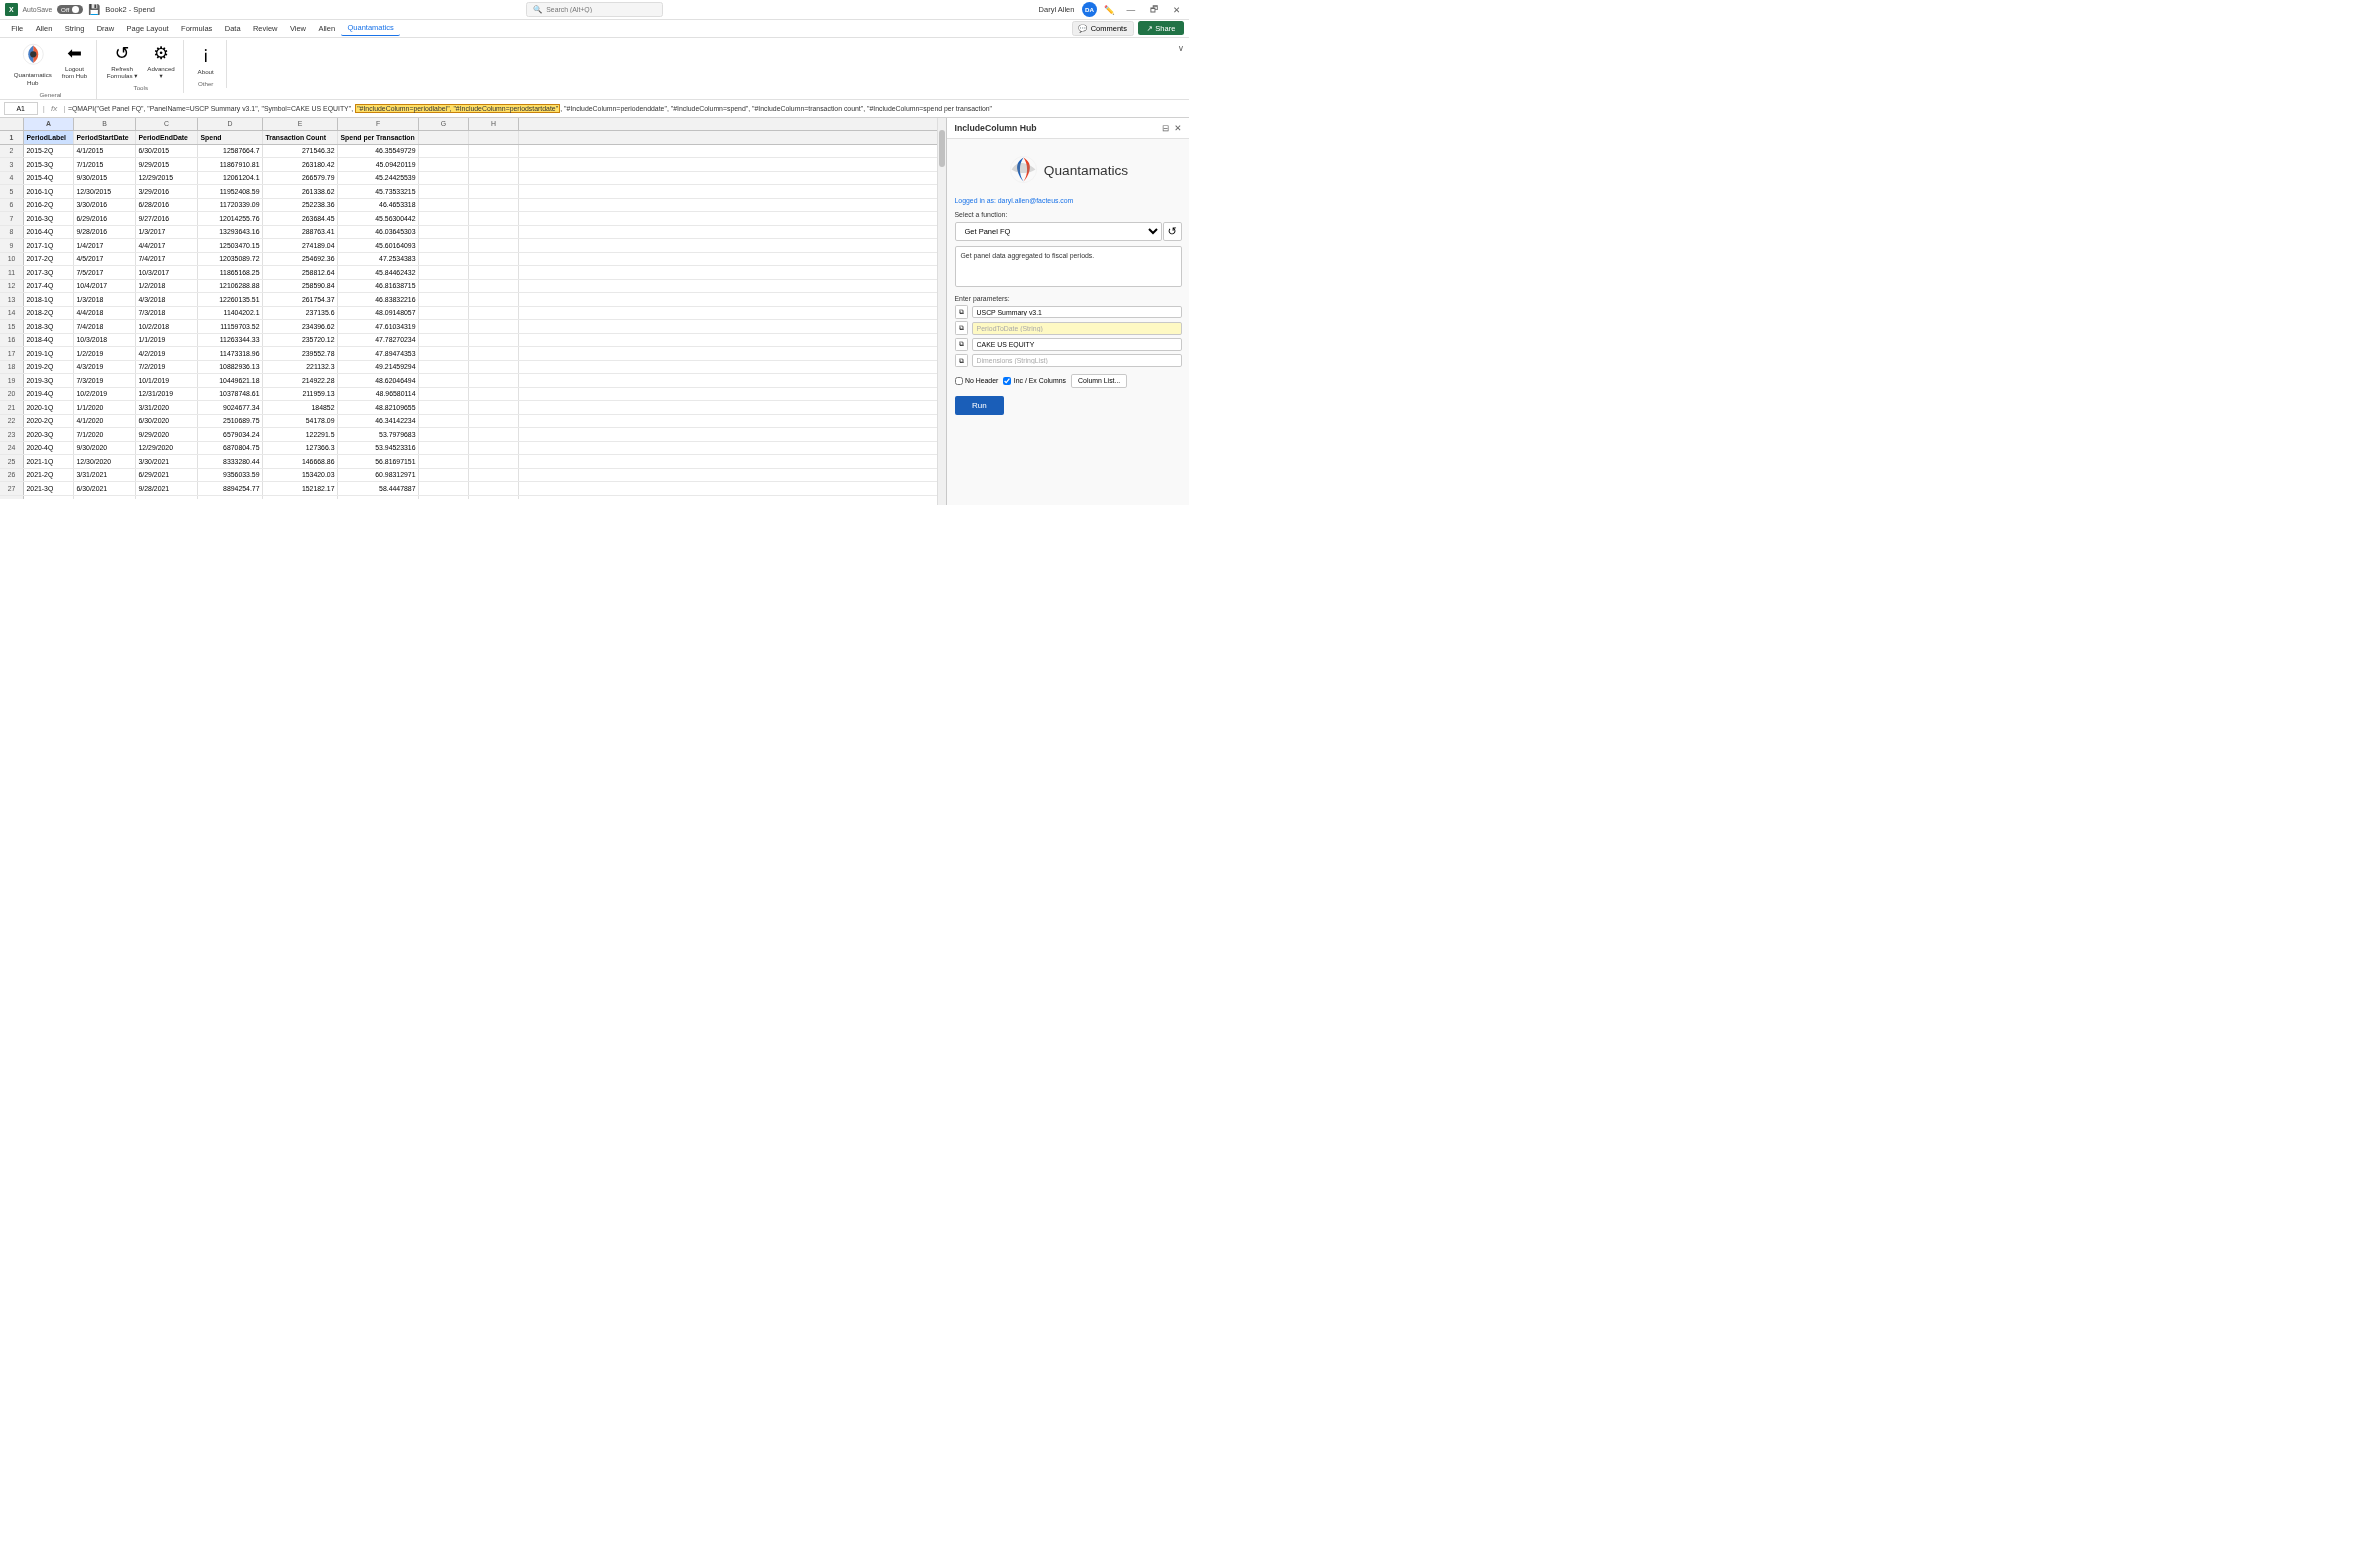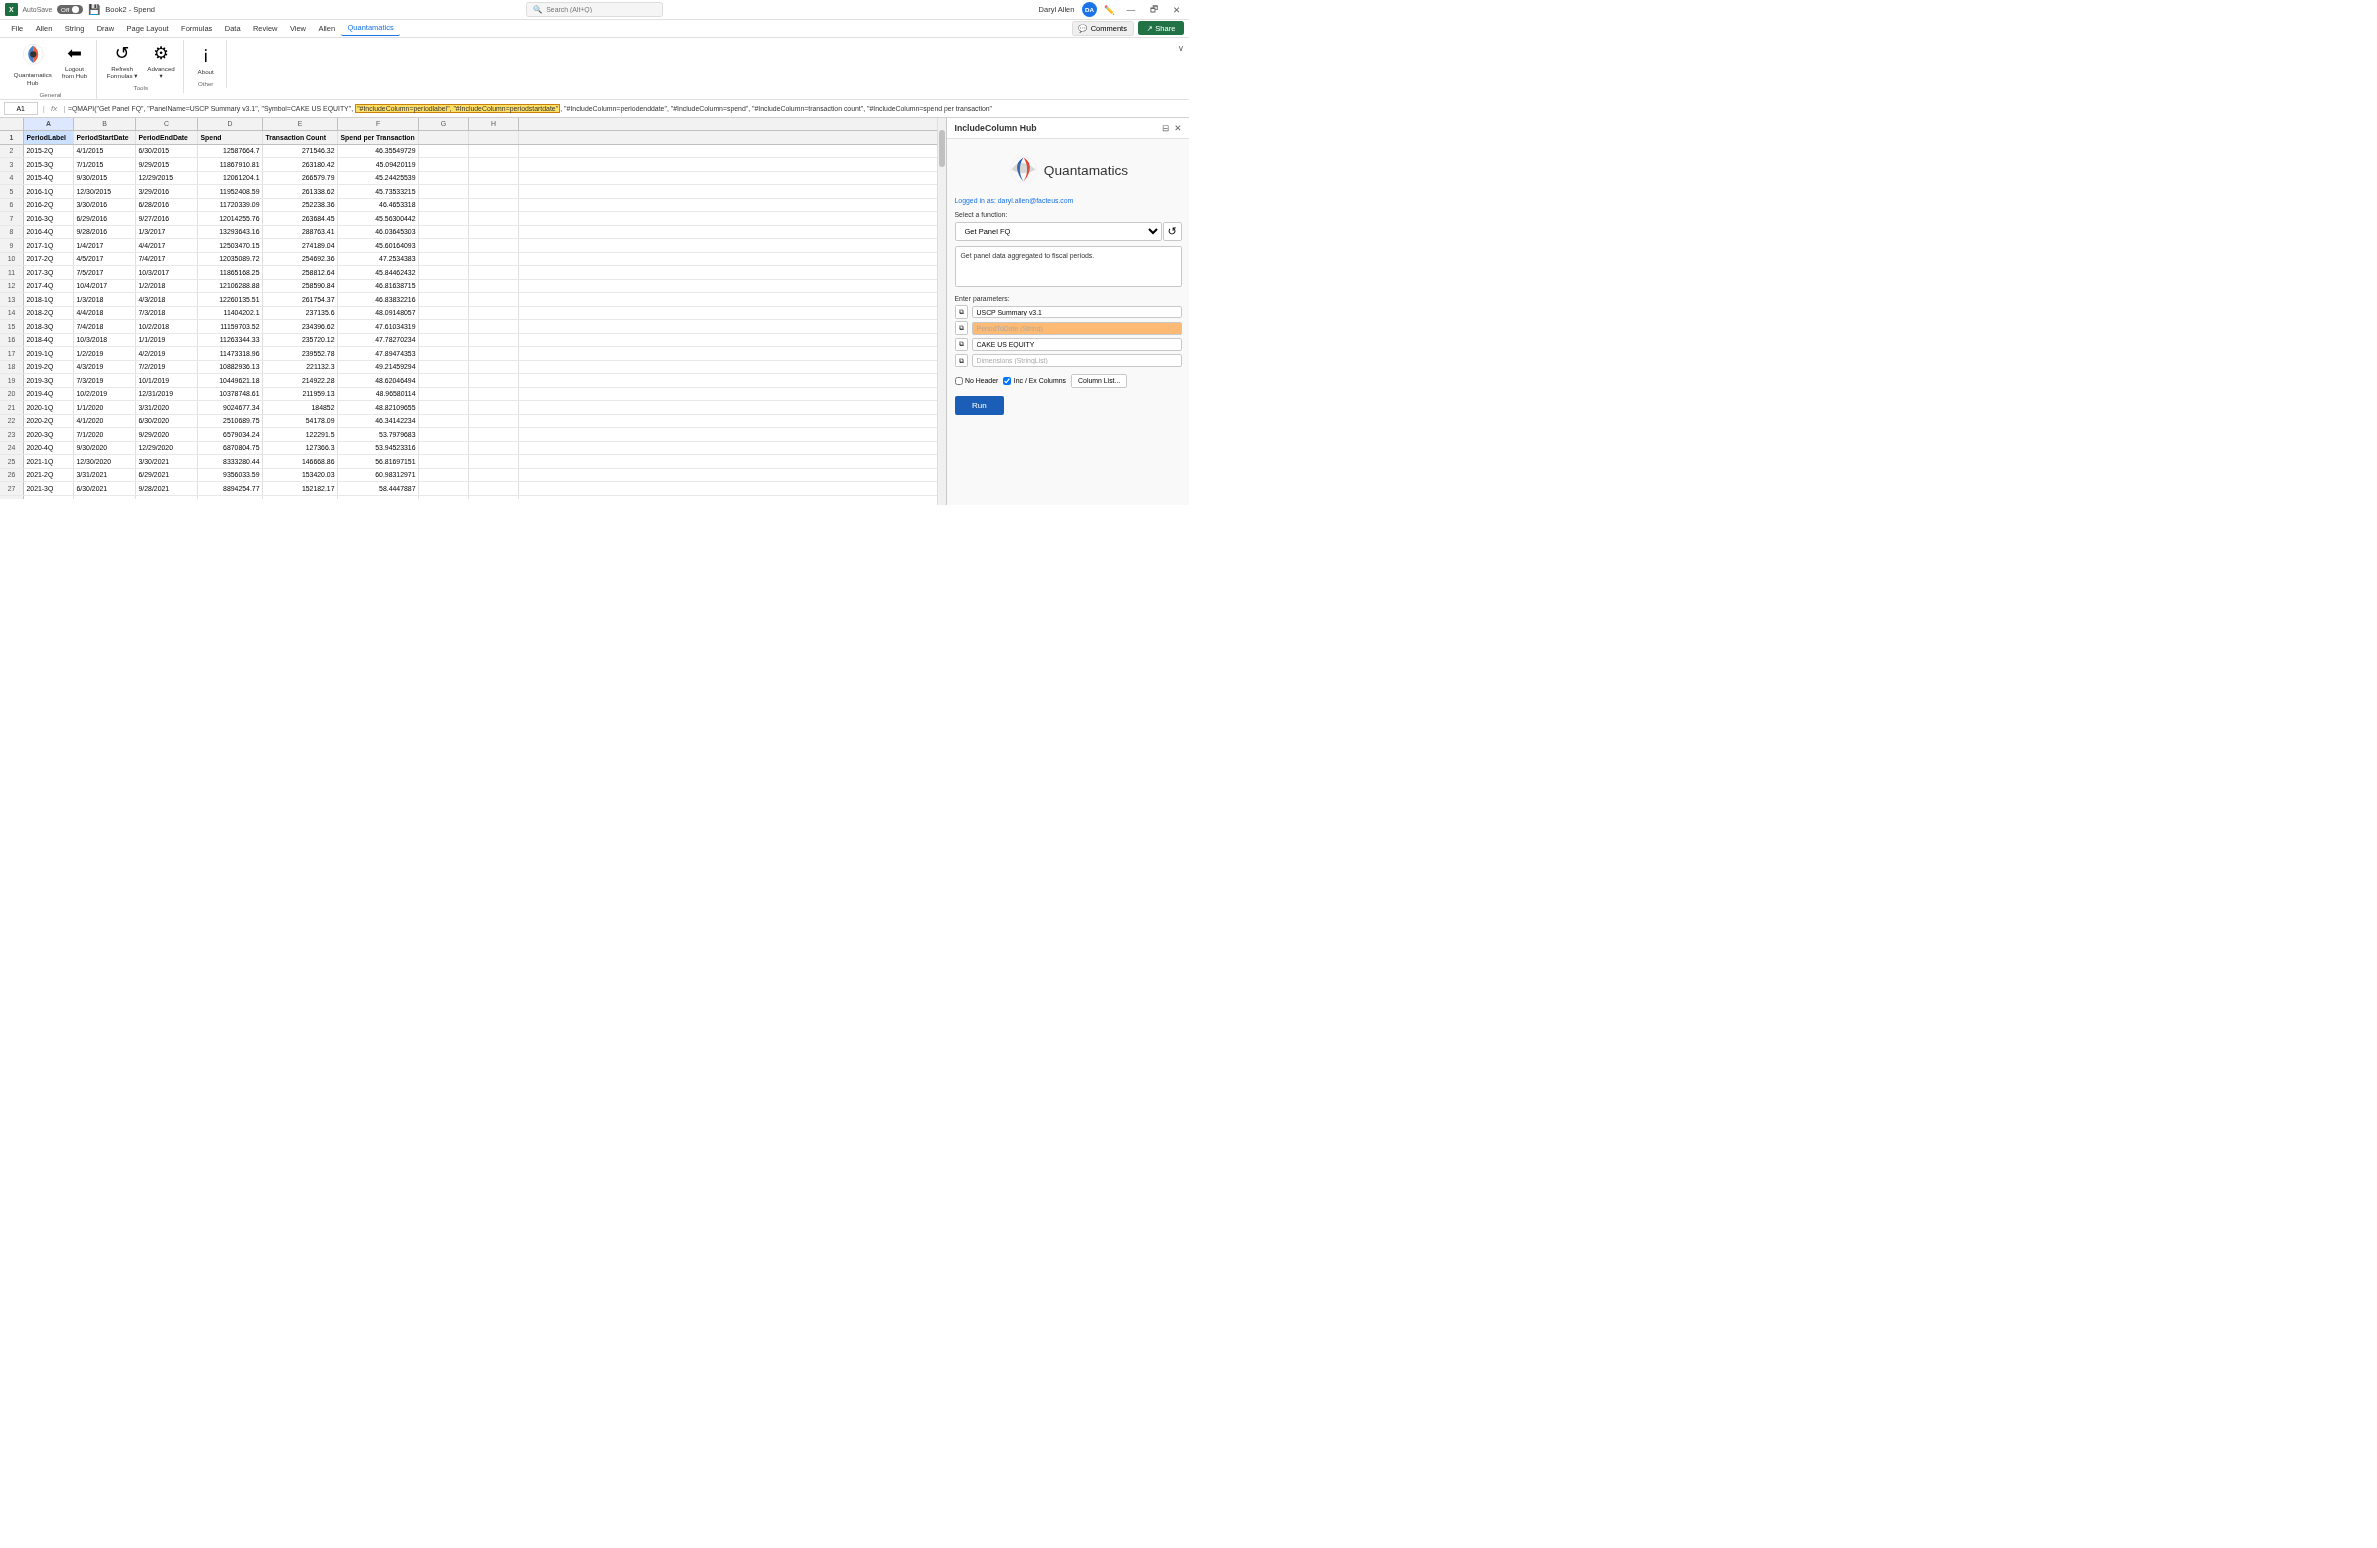--- a/index.html
+++ b/index.html
@@ -570,21 +570,21 @@
 
       <div style="font-size:6.9px; color:#333; margin-bottom:3.7px; font-weight:500;">Enter parameters:</div>
 
       
       <div class="param-row" style="display:flex; align-items:center; gap:3.7px; margin-bottom:2.5px;">
         <div class="param-icon" style="width:13.7px; height:13.7px; border:0.6px solid #c8c8c8; display:flex; align-items:center; justify-content:center; font-size:6.9px; cursor:pointer; background:#fff; border-radius:1.2px; flex-shrink:0;">⧉</div>
         <input class="param-input" value="USCP Summary v3.1" style="flex: 1 1 0%; padding: 1.9px 3.7px; border: 0.6px solid rgb(200, 200, 200); border-radius: 1.9px; font-size: 6.9px; background: rgb(255, 255, 255);">
       </div>
       <div class="param-row" style="display:flex; align-items:center; gap:3.7px; margin-bottom:2.5px;">
         <div class="param-icon" style="width:13.7px; height:13.7px; border:0.6px solid #c8c8c8; display:flex; align-items:center; justify-content:center; font-size:6.9px; cursor:pointer; background:#fff; border-radius:1.2px; flex-shrink:0;">⧉</div>
-        <input class="param-input" placeholder="PeriodToDate (String)" style="flex: 1 1 0%; padding: 1.9px 3.7px; border: 0.6px solid rgb(200, 200, 200); border-radius: 1.9px; font-size: 6.9px; background: #fdba74;">
+        <input class="param-input" placeholder="PeriodToDate (String)" style="flex: 1 1 0%; padding: 1.9px 3.7px; border: 0.6px solid rgb(200, 200, 200); border-radius: 1.9px; font-size: 6.9px; background: #fef9c3;">
       </div>
       <div class="param-row" style="display:flex; align-items:center; gap:3.7px; margin-bottom:2.5px;">
         <div class="param-icon" style="width:13.7px; height:13.7px; border:0.6px solid #c8c8c8; display:flex; align-items:center; justify-content:center; font-size:6.9px; cursor:pointer; background:#fff; border-radius:1.2px; flex-shrink:0;">⧉</div>
         <input class="param-input" value="CAKE US EQUITY" style="flex: 1 1 0%; padding: 1.9px 3.7px; border: 0.6px solid rgb(200, 200, 200); border-radius: 1.9px; font-size: 6.9px; background: rgb(255, 255, 255);">
       </div>
       <div class="param-row" style="display:flex; align-items:center; gap:3.7px; margin-bottom:2.5px;">
         <div class="param-icon" style="width:13.7px; height:13.7px; border:0.6px solid #c8c8c8; display:flex; align-items:center; justify-content:center; font-size:6.9px; cursor:pointer; background:#fff; border-radius:1.2px; flex-shrink:0;">⧉</div>
         <input class="param-input" placeholder="Dimensions (StringList)" style="flex: 1 1 0%; padding: 1.9px 3.7px; border: 0.6px solid rgb(200, 200, 200); border-radius: 1.9px; font-size: 6.9px; background: rgb(255, 255, 255);">
       </div>
 

